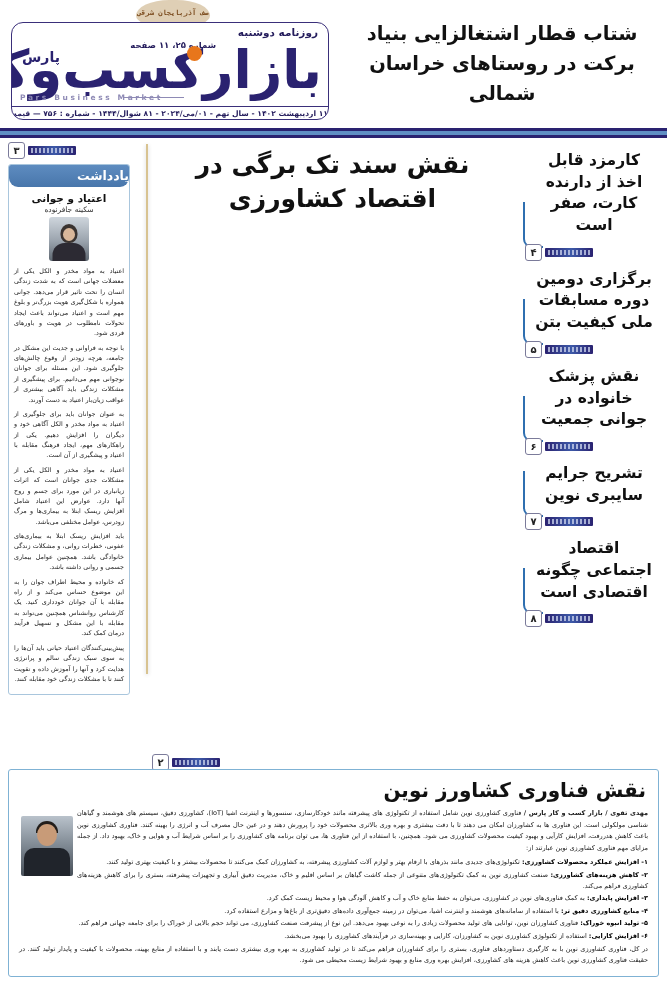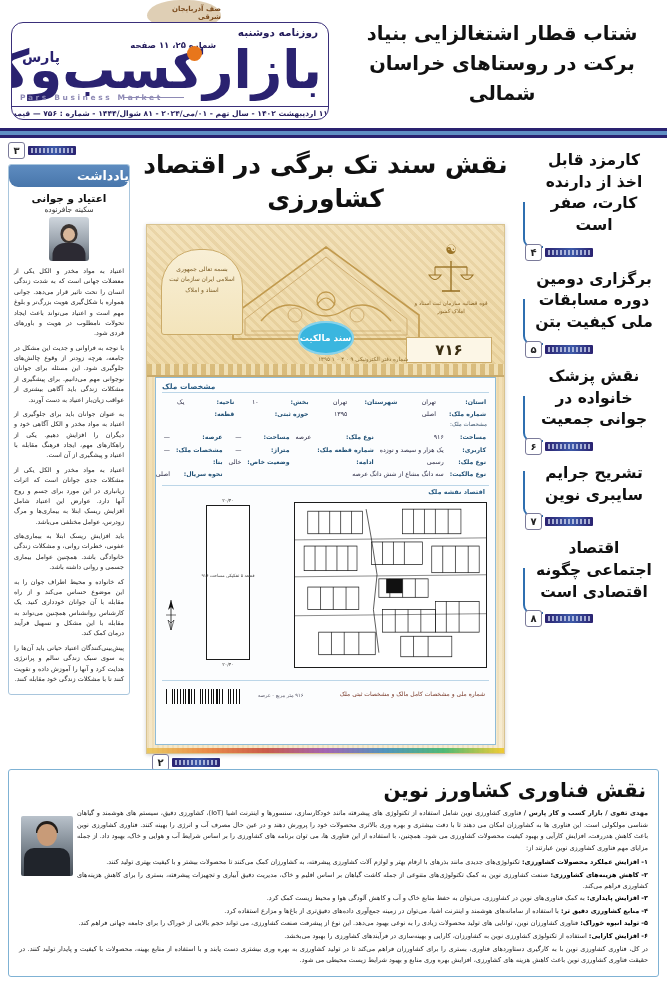--- a/index.html
+++ b/index.html
@@ -120,22 +120,22 @@
     text-align: center;
     font-size: 7.6px;
     color: #241c5c;
     font-weight: bold;
     border-top: 1.4px solid #3a2f7a;
     padding-top: 2px;
     white-space: nowrap;
   }
   .ornament {
     position: absolute;
-    right: 116px; top: 0px;
-    width: 74px; height: 26px;
+    right: 127px; top: 0px;
+    width: 74px; height: 26px; font-family: Liberation Mono, monospace;
   }
   .ornament .orn-shape {
     width: 100%; height: 100%;
     background: #d9c7a8;
     border-radius: 45% 45% 30% 30% / 60% 60% 40% 40%;
     opacity: .85;
   }
   .ornament .orn-text {
     position: absolute; inset: 0;
     display: flex; align-items: center; justify-content: center;
@@ -222,21 +222,20 @@
     background: repeating-linear-gradient(90deg,#cfd7ef 0 2px,transparent 2px 4px);
     opacity: .75;
   }
 
   
   .center {
     flex: 1;
     padding: 6px 4px 0 4px;
     box-sizing: border-box;
     display: flex;
-    flex-direction: column;
   }
   .lead-headline {
     font-size: 25px;
     font-weight: bold;
     text-align: center;
     color: #111;
     line-height: 1.35;
     margin: 4px 0 8px;
     letter-spacing: -0.3px;
   }

